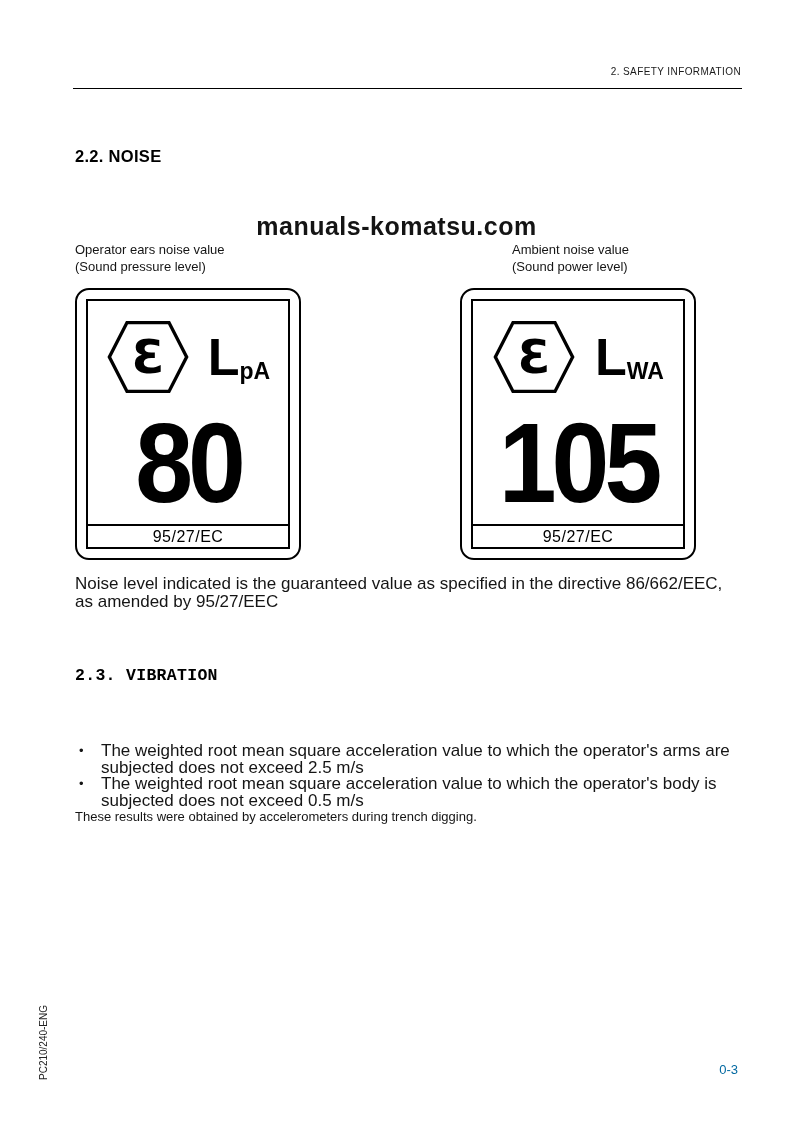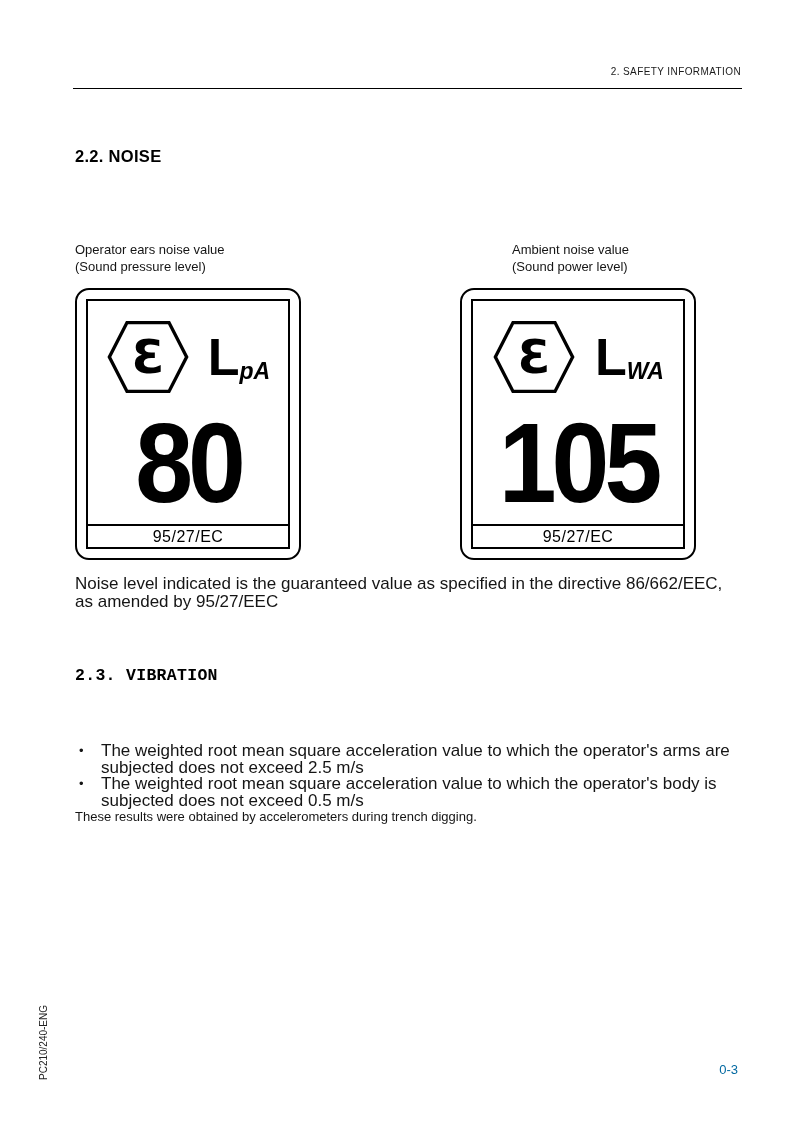--- a/index.html
+++ b/index.html
@@ -51,21 +51,21 @@
   .plate-inner {
     width:100%; height:100%; border:2.5px solid #000;
     display:flex; flex-direction:column;
   }
   .plate-top {
     height:102px; display:flex; align-items:center;
     justify-content:space-evenly; padding-top:10px;
   }
   .hex-icon { display:block; }
   .l-mark { font-weight:bold; font-size:52px; line-height:1; color:#000; }
-  .l-mark .l-sub { font-size:23px; font-weight:bold; vertical-align:-4px; letter-spacing:0;font-style:italic; }
+  .l-mark .l-sub { font-size:23px; font-weight:bold; vertical-align:-4px; letter-spacing:0; }
   .plate-value {
     flex:1; display:flex; align-items:center; justify-content:center;
     font-weight:bold; font-size:104px; line-height:0.95;
     letter-spacing:-5px; color:#000;
     transform:scaleY(1.08);
   }
   .plate-directive {
     height:23px; border-top:2px solid #000;
     display:flex; align-items:center; justify-content:center;
     font-size:16px; letter-spacing:0.5px; color:#000;
@@ -103,20 +103,21 @@
 </head>
 <body>
 
 <div class="page">
 
   <div class="header-text">2. SAFETY INFORMATION</div>
   <div class="header-rule"></div>
 
   <div class="sec-heading h-noise">2.2. NOISE</div>
 
+  <div class="watermark">manuals-komatsu.com</div>
 
   <div class="caption caption-right">
     <div>Ambient noise value</div>
     <div>(Sound power level)</div>
   </div>
   <div class="caption caption-left">
     <div>Operator ears noise value</div>
     <div>(Sound pressure level)</div>
   </div>
 

